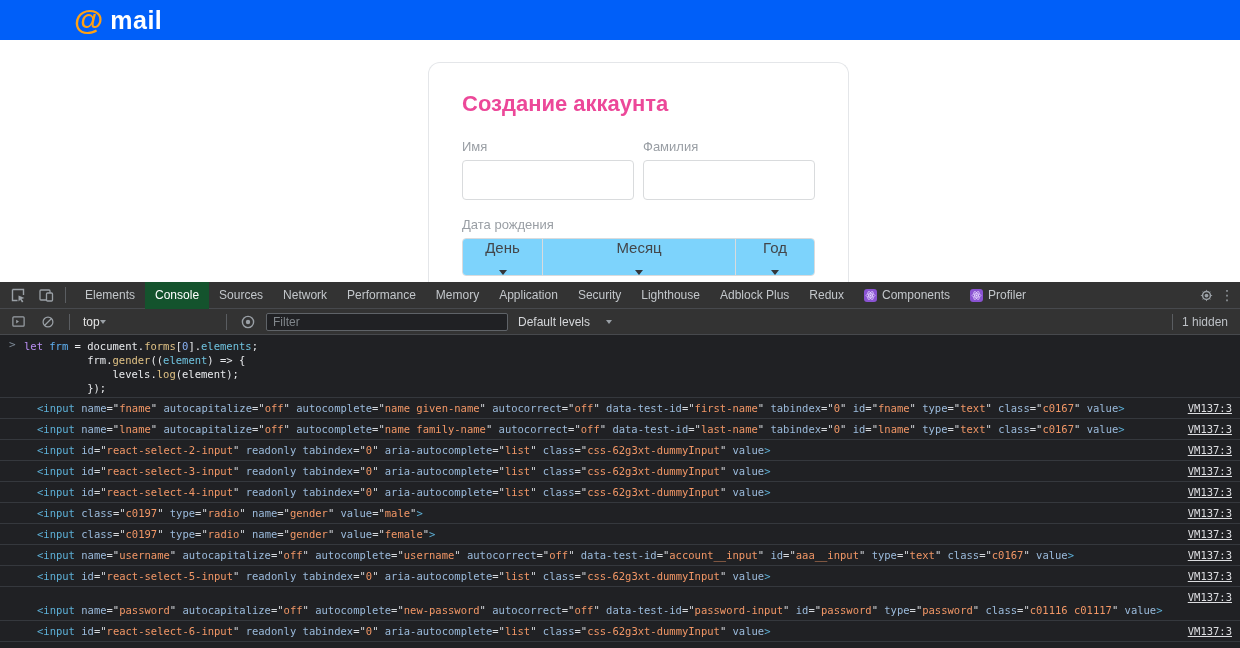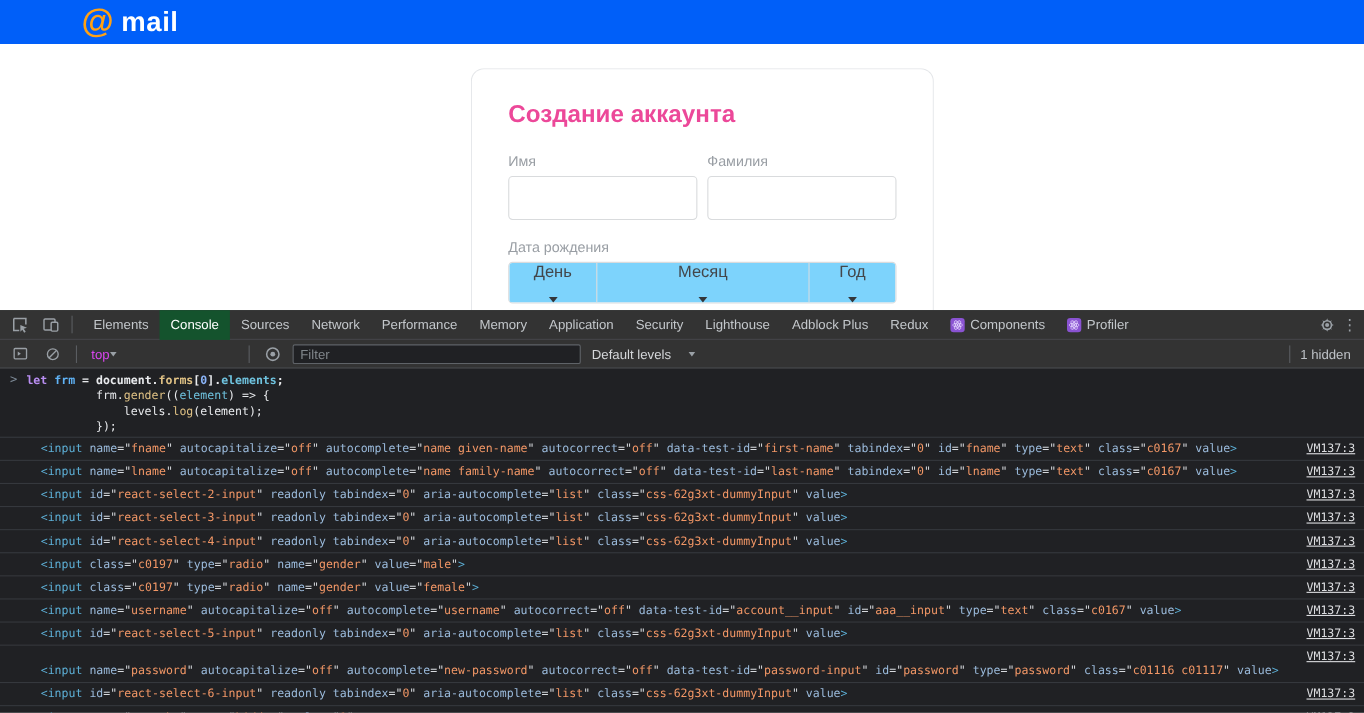--- a/index.html
+++ b/index.html
@@ -37,22 +37,22 @@
   .dt-vdiv { width:1px; height:16px; background:#5a5d61; margin:0 3px; }
   .dt-tabs { display:flex; height:27px; }
   .dt-tab { display:flex; align-items:center; gap:5px; padding:0 10px; font-size:12px; color:#c3c7cb; cursor:default; }
   .dt-tab.active { background:#14532d; color:#ffffff; }
   .react-badge { width:13px; height:13px; border-radius:3px; background:#8a53d2; display:flex; align-items:center; justify-content:center; }
   .dt-right { margin-left:auto; display:flex; align-items:center; gap:2px; padding-right:6px; }
   .kebab { color:#9aa0a6; font-size:14px; width:14px; text-align:center; letter-spacing:0; }
 
   .dt-toolbar { height:26px; background:#333333; border-bottom:1px solid #47494d;
                 display:flex; align-items:center; gap:6px; padding:0 6px; font-size:12px; color:#c3c7cb; }
-  .ctx-select { width:138px; display:flex; align-items:center; justify-content:flex-start; padding:0 4px; color:#d946ef; }
-  .filter-box { width:262px; height:18px; background:#202124; border:1px solid #5f6368; border-radius:2px;
+  .ctx-select { width:138px; display:flex; align-items:center; justify-content:flex-start; padding:0 4px; color:#e5e5e5; }
+  .filter-box { width:242px; height:18px; background:#202124; border:1px solid #5f6368; border-radius:2px;
                 color:#80868b; font-size:12px; line-height:16px; padding:0 6px; }
   .levels { display:flex; align-items:center; gap:16px; color:#d5d7da; padding-left:4px; }
   .spacer { flex:1; }
   .hidden-count { color:#bdc1c6; padding-right:6px; }
   .caret-sm { width:0; height:0; border-left:3.5px solid transparent; border-right:3.5px solid transparent;
               border-top:4.5px solid #9aa0a6; }
 
   
   .console-out { position:absolute; top:54px; left:0; width:1240px; height:312px; overflow:hidden;
                  font-family:"DejaVu Sans Mono", monospace; font-size:10.5px; color:#e8eaed; }
@@ -229,21 +229,21 @@
       <span class="caret-sm"></span>
     </div>
     <div class="spacer"></div>
     <div class="dt-vdiv"></div>
     <div class="hidden-count">1 hidden</div>
   </div>
 
   <div class="console-out" id="consoleOut">
       <div class="echo">
         <span class="prompt">&gt;</span>
-        <div class="echo-line" style="padding-left: calc(0ch + 24px); font-weight: bold;"><span class="tok-k">let</span><span class="tok-w"> </span><span class="tok-d">frm</span><span class="tok-w"> = document.</span><span class="tok-y">forms</span><span class="tok-w">[</span><span class="tok-n">0</span><span class="tok-w">].</span><span class="tok-c">elements</span><span class="tok-w">;</span></div>
+        <div class="echo-line" style="padding-left: calc(0ch + 24px);"><span class="tok-k">let</span><span class="tok-w"> </span><span class="tok-d">frm</span><span class="tok-w"> = document.</span><span class="tok-y">forms</span><span class="tok-w">[</span><span class="tok-n">0</span><span class="tok-w">].</span><span class="tok-c">elements</span><span class="tok-w">;</span></div>
         <div class="echo-line" style="padding-left: calc(10ch + 24px);"><span class="tok-w">frm.</span><span class="tok-y">gender</span><span class="tok-w">((</span><span class="tok-c">element</span><span class="tok-w">) =&gt; {</span></div>
         <div class="echo-line" style="padding-left: calc(12ch + 24px);"><span class="tok-w">  levels.</span><span class="tok-y">log</span><span class="tok-w">(element);</span></div>
         <div class="echo-line" style="padding-left: calc(10ch + 24px);"><span class="tok-w">});</span></div>
       </div>
       <div class="crow"><span class="rowtext"><span class="tg">&lt;input</span><span class="at"> name</span><span class="pq">="</span><span class="pv">fname</span><span class="pq">"</span><span class="at"> autocapitalize</span><span class="pq">="</span><span class="pv">off</span><span class="pq">"</span><span class="at"> autocomplete</span><span class="pq">="</span><span class="pv">name given-name</span><span class="pq">"</span><span class="at"> autocorrect</span><span class="pq">="</span><span class="pv">off</span><span class="pq">"</span><span class="at"> data-test-id</span><span class="pq">="</span><span class="pv">first-name</span><span class="pq">"</span><span class="at"> tabindex</span><span class="pq">="</span><span class="pv">0</span><span class="pq">"</span><span class="at"> id</span><span class="pq">="</span><span class="pv">fname</span><span class="pq">"</span><span class="at"> type</span><span class="pq">="</span><span class="pv">text</span><span class="pq">"</span><span class="at"> class</span><span class="pq">="</span><span class="pv">c0167</span><span class="pq">"</span><span class="at"> value</span><span class="tg">&gt;</span></span><span class="src-link">VM137:3</span></div>
       <div class="crow"><span class="rowtext"><span class="tg">&lt;input</span><span class="at"> name</span><span class="pq">="</span><span class="pv">lname</span><span class="pq">"</span><span class="at"> autocapitalize</span><span class="pq">="</span><span class="pv">off</span><span class="pq">"</span><span class="at"> autocomplete</span><span class="pq">="</span><span class="pv">name family-name</span><span class="pq">"</span><span class="at"> autocorrect</span><span class="pq">="</span><span class="pv">off</span><span class="pq">"</span><span class="at"> data-test-id</span><span class="pq">="</span><span class="pv">last-name</span><span class="pq">"</span><span class="at"> tabindex</span><span class="pq">="</span><span class="pv">0</span><span class="pq">"</span><span class="at"> id</span><span class="pq">="</span><span class="pv">lname</span><span class="pq">"</span><span class="at"> type</span><span class="pq">="</span><span class="pv">text</span><span class="pq">"</span><span class="at"> class</span><span class="pq">="</span><span class="pv">c0167</span><span class="pq">"</span><span class="at"> value</span><span class="tg">&gt;</span></span><span class="src-link">VM137:3</span></div>
       <div class="crow"><span class="rowtext"><span class="tg">&lt;input</span><span class="at"> id</span><span class="pq">="</span><span class="pv">react-select-2-input</span><span class="pq">"</span><span class="at"> readonly</span><span class="at"> tabindex</span><span class="pq">="</span><span class="pv">0</span><span class="pq">"</span><span class="at"> aria-autocomplete</span><span class="pq">="</span><span class="pv">list</span><span class="pq">"</span><span class="at"> class</span><span class="pq">="</span><span class="pv">css-62g3xt-dummyInput</span><span class="pq">"</span><span class="at"> value</span><span class="tg">&gt;</span></span><span class="src-link">VM137:3</span></div>
       <div class="crow"><span class="rowtext"><span class="tg">&lt;input</span><span class="at"> id</span><span class="pq">="</span><span class="pv">react-select-3-input</span><span class="pq">"</span><span class="at"> readonly</span><span class="at"> tabindex</span><span class="pq">="</span><span class="pv">0</span><span class="pq">"</span><span class="at"> aria-autocomplete</span><span class="pq">="</span><span class="pv">list</span><span class="pq">"</span><span class="at"> class</span><span class="pq">="</span><span class="pv">css-62g3xt-dummyInput</span><span class="pq">"</span><span class="at"> value</span><span class="tg">&gt;</span></span><span class="src-link">VM137:3</span></div>
       <div class="crow"><span class="rowtext"><span class="tg">&lt;input</span><span class="at"> id</span><span class="pq">="</span><span class="pv">react-select-4-input</span><span class="pq">"</span><span class="at"> readonly</span><span class="at"> tabindex</span><span class="pq">="</span><span class="pv">0</span><span class="pq">"</span><span class="at"> aria-autocomplete</span><span class="pq">="</span><span class="pv">list</span><span class="pq">"</span><span class="at"> class</span><span class="pq">="</span><span class="pv">css-62g3xt-dummyInput</span><span class="pq">"</span><span class="at"> value</span><span class="tg">&gt;</span></span><span class="src-link">VM137:3</span></div>
       <div class="crow"><span class="rowtext"><span class="tg">&lt;input</span><span class="at"> class</span><span class="pq">="</span><span class="pv">c0197</span><span class="pq">"</span><span class="at"> type</span><span class="pq">="</span><span class="pv">radio</span><span class="pq">"</span><span class="at"> name</span><span class="pq">="</span><span class="pv">gender</span><span class="pq">"</span><span class="at"> value</span><span class="pq">="</span><span class="pv">male</span><span class="pq">"</span><span class="tg">&gt;</span></span><span class="src-link">VM137:3</span></div>

